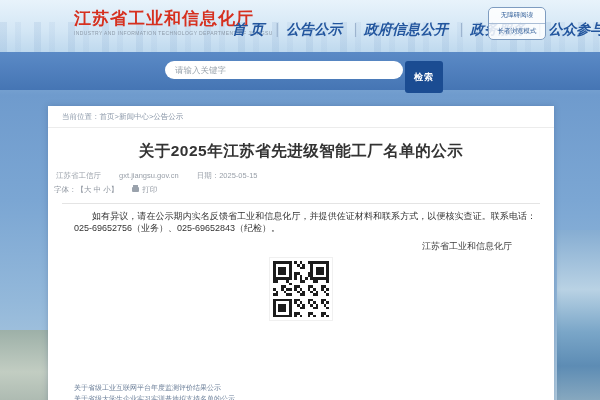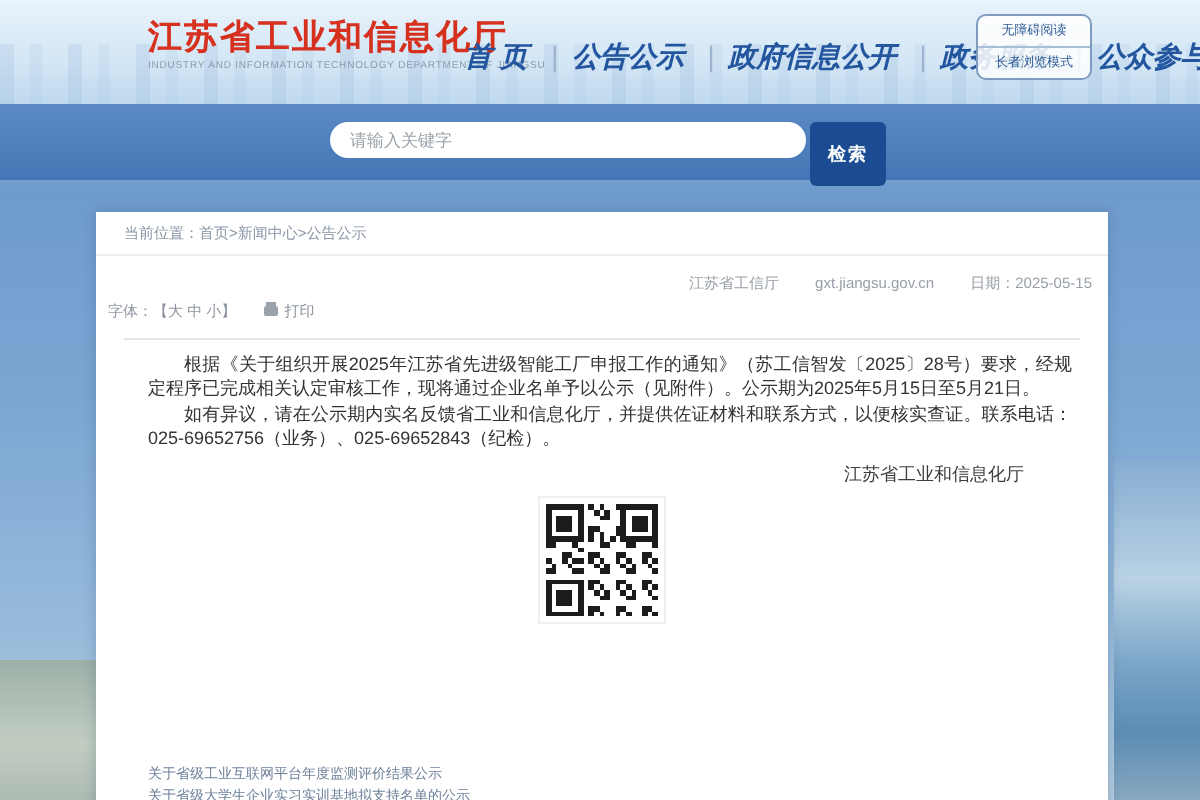--- a/index.html
+++ b/index.html
@@ -58,21 +58,21 @@
   .bg-left{position:absolute;left:0;bottom:0;width:48px;height:70px;
     background:linear-gradient(180deg,#9db0a8 0%,#c2cdc2 60%,#aebbb2 100%);}
 
   
   .card{
     position:absolute;left:48px;top:94px;width:506px;height:310px;
     background:#ffffff;box-shadow:0 0 6px rgba(30,60,100,.25);margin-top:12px;
   }
   .breadcrumb{font-size:7.5px;color:#8a97a8;padding:6px 14px 5px;border-bottom:1px solid #ececec;}
   .title{margin:13px 20px 0;text-align:center;font-size:15.5px;font-weight:bold;color:#333;letter-spacing:.5px;}
-  .meta{margin-top:9px;text-align:right;font-size:7.5px;color:#989fa8;}
+  .meta{margin-top:9px;text-align:left;font-size:7.5px;color:#989fa8;}
   .meta span{margin:0 8px;}
   .tools{margin-top:4px;font-size:7.5px;color:#8f96a0;}
   .tools .seg{margin:0 6px;cursor:pointer;}
   .print-icon{
     display:inline-block;width:7px;height:5px;background:#9aa2ac;border-radius:1px;
     position:relative;margin-right:3px;top:0px;
   }
   .print-icon::before{content:"";position:absolute;left:1px;top:-2px;width:5px;height:2px;background:#9aa2ac;}
   .card hr{border:none;border-top:1px solid #e4e4e4;margin:8px 14px 7px;}
   .card p{
@@ -119,35 +119,35 @@
     <input class="search-input" placeholder="请输入关键字" style="">
     <button class="search-button">检索</button>
   </div>
 
   <div class="bg-left"></div>
   <div class="bg-right"></div>
 
   <main class="card">
     <div class="breadcrumb">当前位置：首页&gt;新闻中心&gt;公告公示</div>
 
+    <h1 class="title">关于2025年江苏省先进级智能工厂名单的公示</h1>
 
     <div class="meta">
       <span>江苏省工信厅</span>
       <span>gxt.jiangsu.gov.cn</span>
       <span>日期：2025-05-15</span>
     </div>
 
     <div class="tools">
       <span class="seg">字体：【大 中 小】</span>
       <span class="seg"><i class="print-icon"></i><span>打印</span></span>
     </div>
 
     <hr>
 
-    <p>根据《关于组织开展2025年江苏省先进级智能工厂申报工作的通知》（苏工信智发〔2025〕28号）要求，经规定程序已完成相关认定审核工作，现将通过企业名单予以公示（见附件）。公示期为2025年5月15日至5月21日。</p>
     <p>如有异议，请在公示期内实名反馈省工业和信息化厅，并提供佐证材料和联系方式，以便核实查证。联系电话：025-69652756（业务）、025-69652843（纪检）。</p>
 
 
     <div class="sign">
       <div>江苏省工业和信息化厅</div>
     </div>
 
     <div class="qr">
         <i class="on"></i>
         <i class="on"></i>

